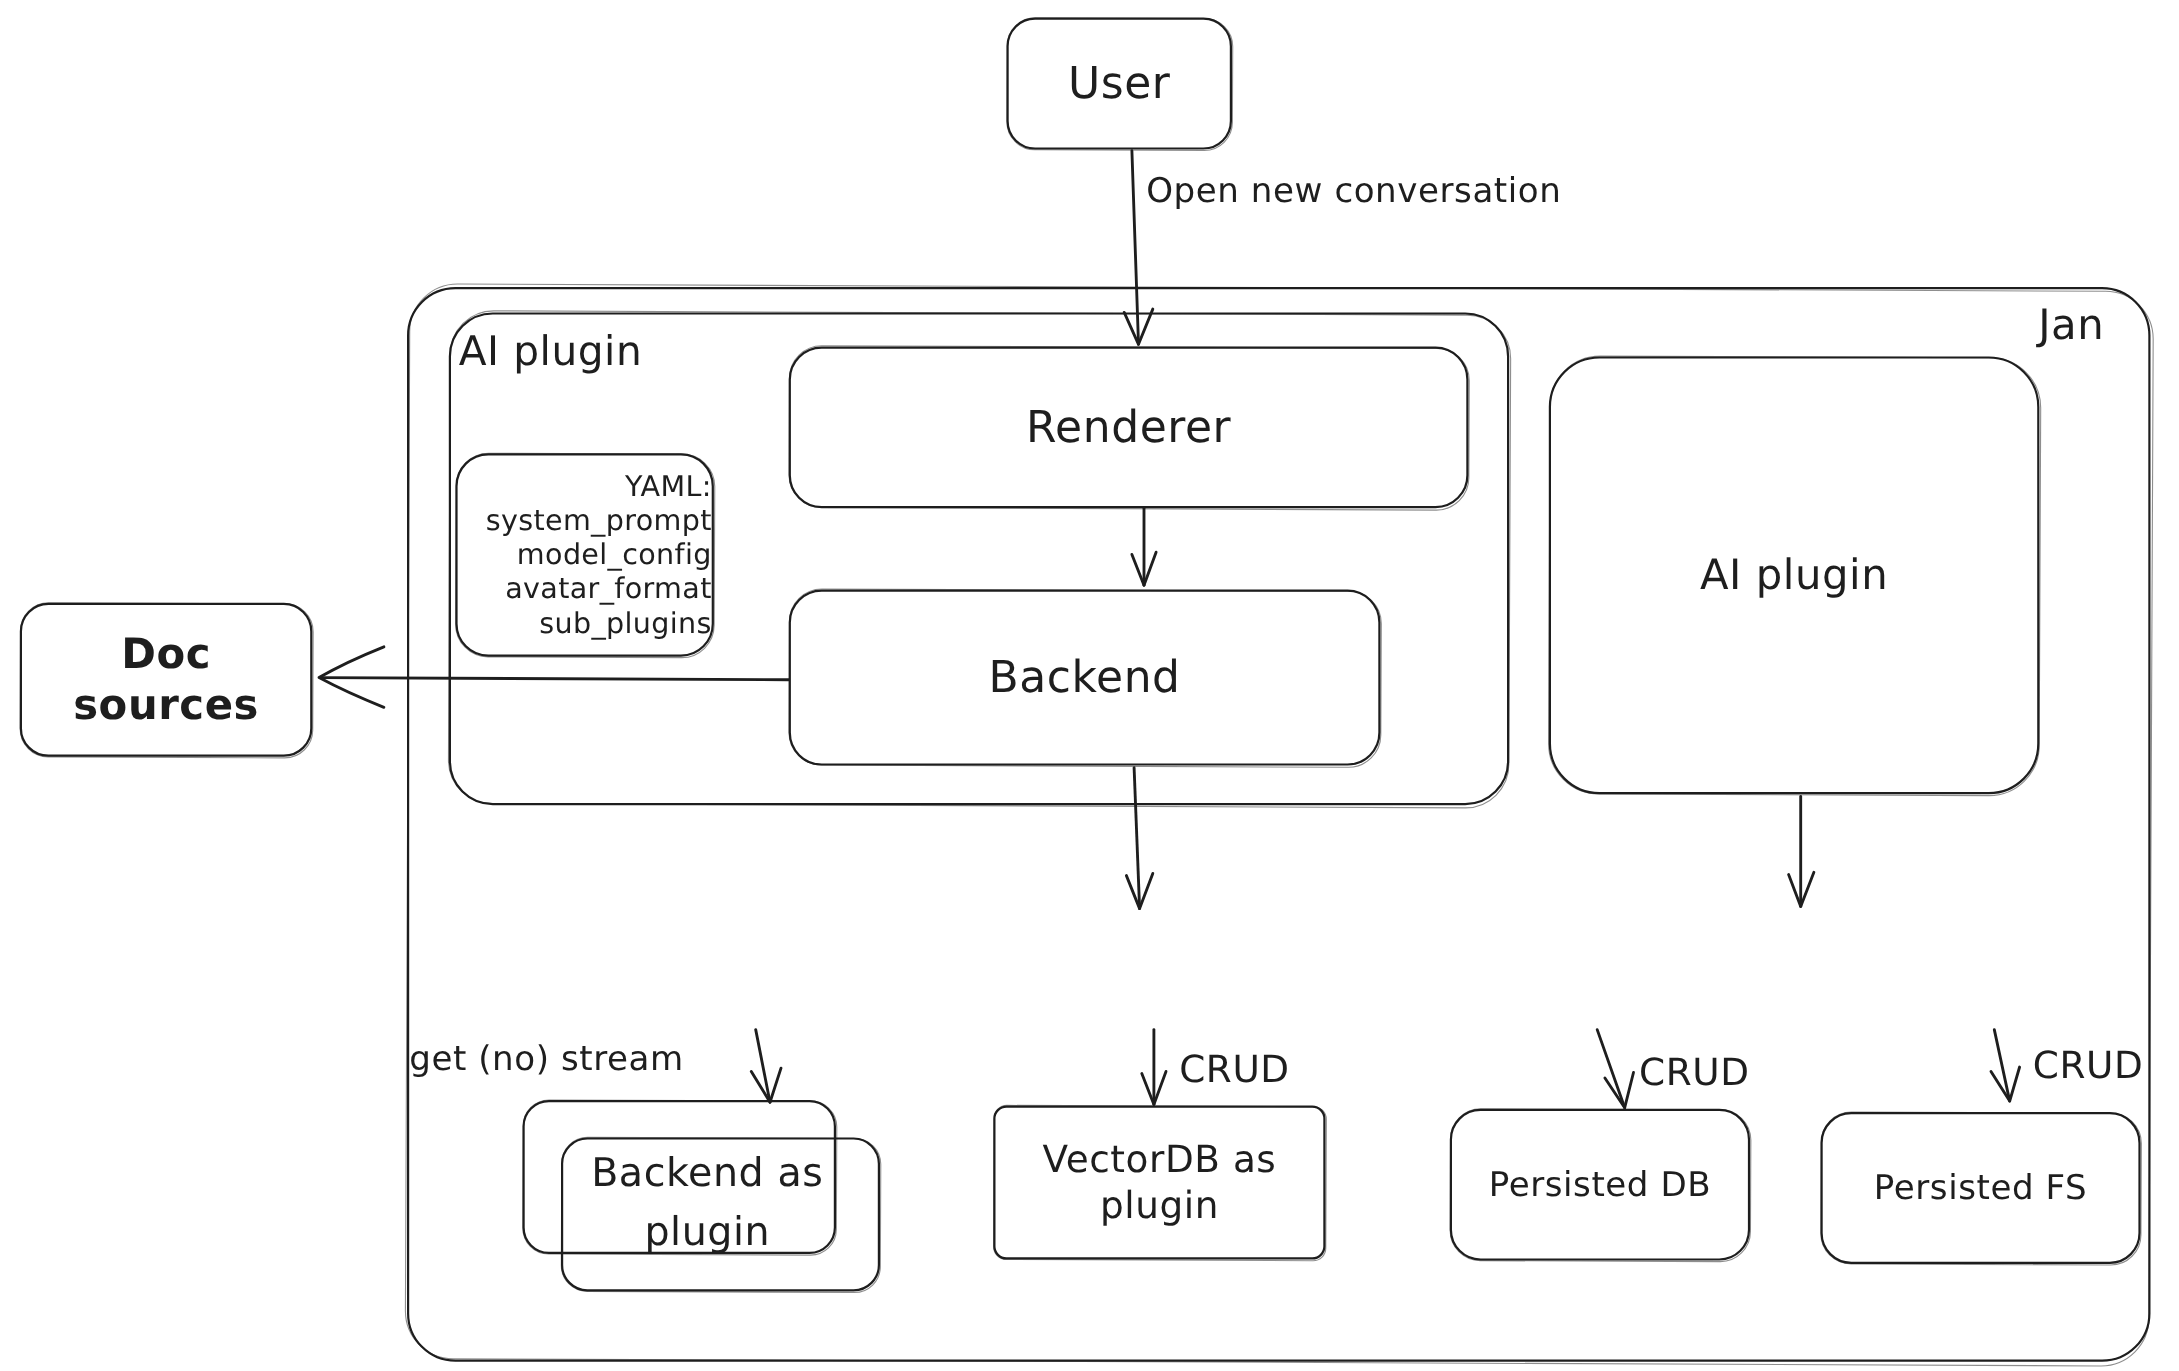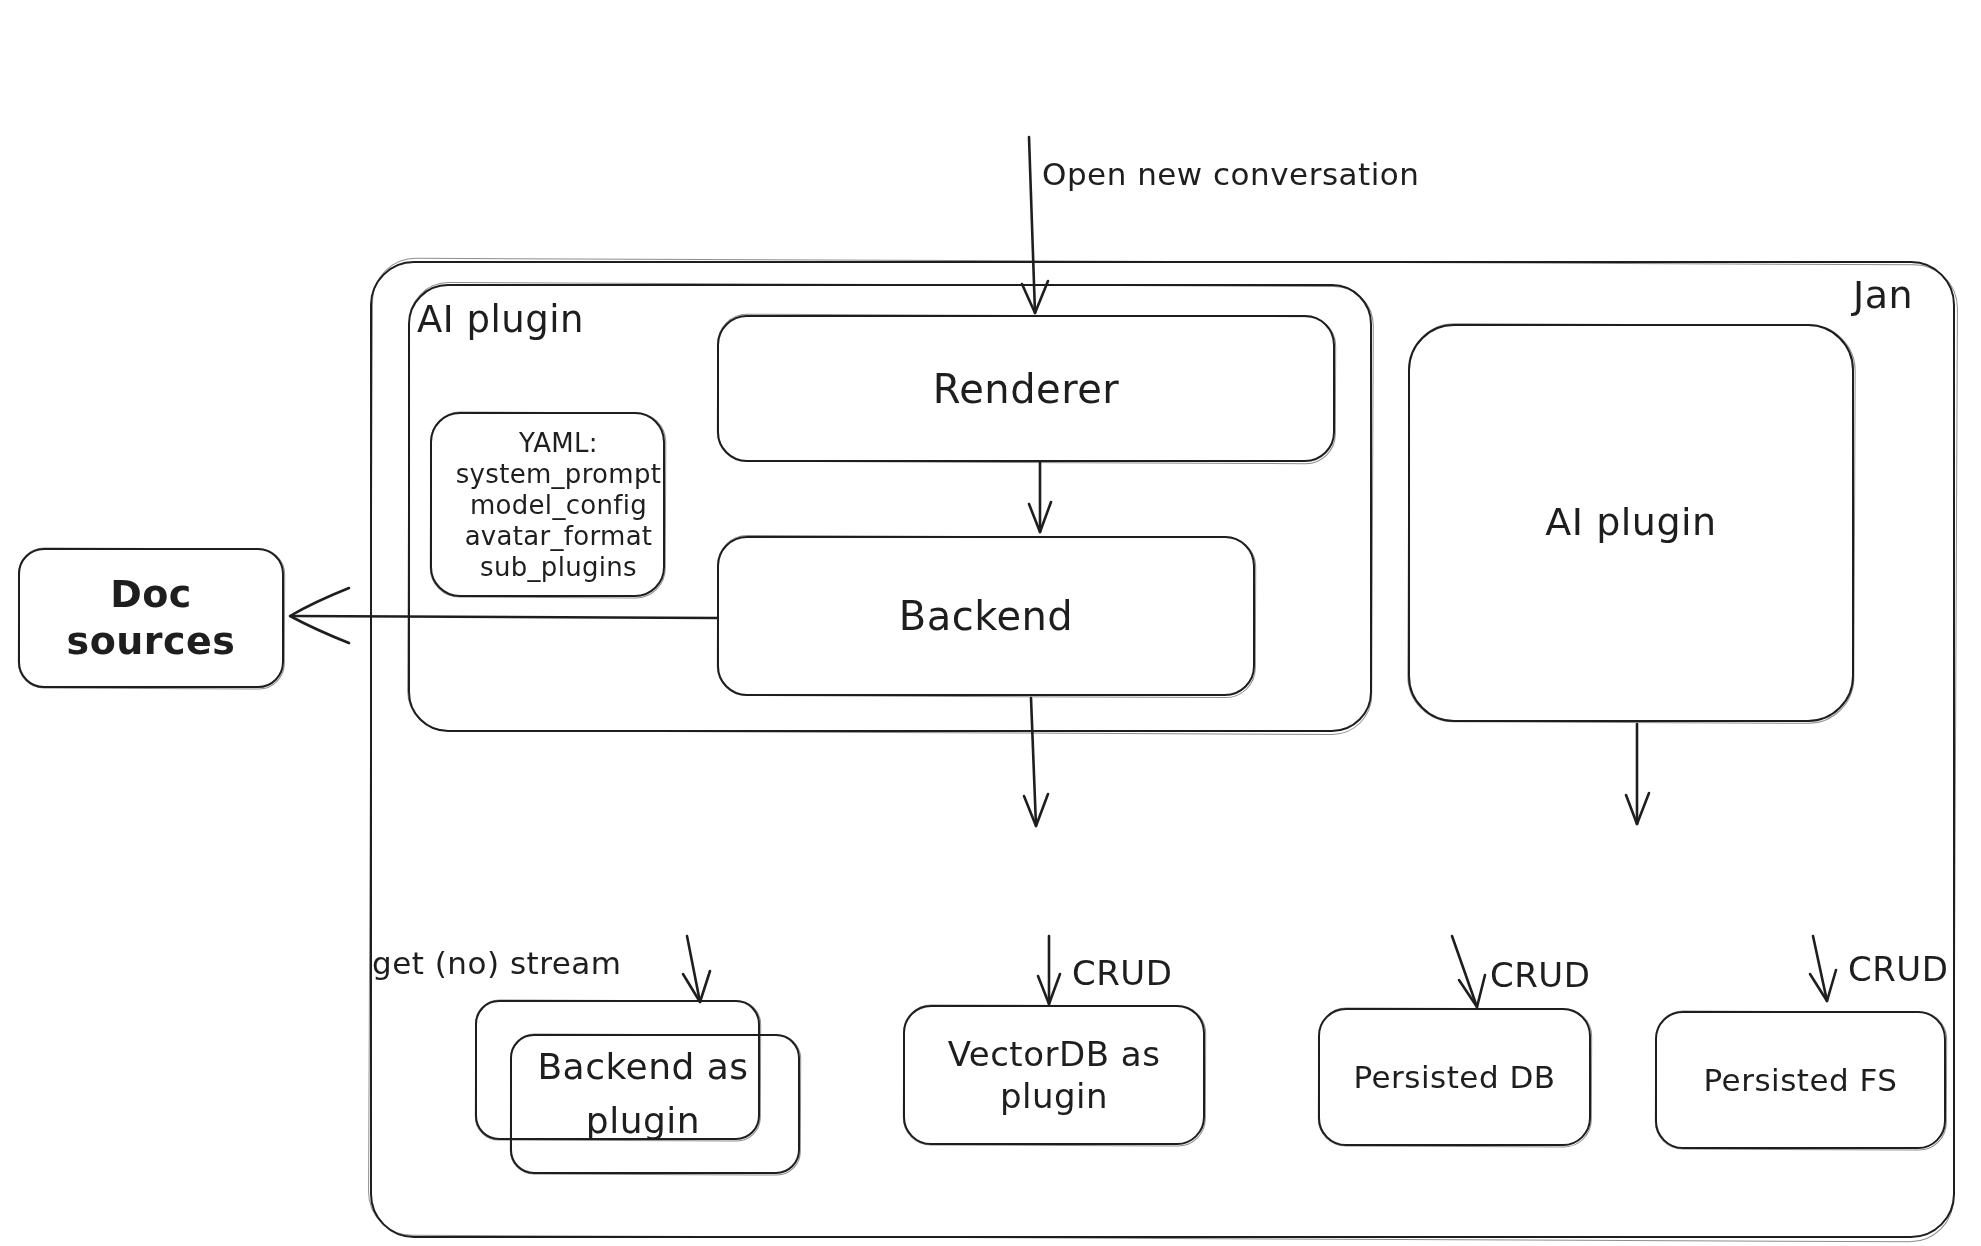--- a/index.html
+++ b/index.html
@@ -13,29 +13,29 @@
                  border-radius:inherit; transform:rotate(.25deg); pointer-events:none; }
   .group { display:block; }
 
   .lbl { letter-spacing:.5px; line-height:1.25; }
 
   
   .n-user     { left:915px;  top:16px;   width:205px;  height:120px; border-radius:26px; }
   .n-jan      { left:370px;  top:261px;  width:1585px; height:977px; border-radius:44px; }
   .n-aigroup  { left:408px;  top:284px;  width:964px;  height:448px; border-radius:40px; }
   .n-renderer { left:717px;  top:315px;  width:618px;  height:147px; border-radius:30px; }
-  .n-yaml     { left:430px;  top:412px;  width:235px;  height:185px; border-radius:30px;
-                display:block; padding:14px 0 0 22px; text-align:center; }
+  .n-yaml     { left:414px;  top:412px;  width:235px;  height:185px; border-radius:30px;
+                display:block; padding:14px 0 0 22px; text-align:right; }
   .n-backend  { left:717px;  top:536px;  width:538px;  height:160px; border-radius:30px; }
   .n-airight  { left:1408px; top:324px;  width:446px;  height:398px; border-radius:46px; }
   .n-docs     { left:18px;   top:548px;  width:266px;  height:140px; border-radius:26px;font-weight:bold; }
   .n-api      { left:537px;  top:816px;  width:1344px; height:118px; border-radius:24px; }
   .n-models-a { left:475px;  top:1000px; width:285px;  height:140px; border-radius:24px; }
   .n-models-b { left:510px;  top:1034px; width:290px;  height:140px; border-radius:24px; }
-  .n-vectordb { left:903px;  top:1005px; width:302px;  height:140px; border-radius:28px; padding:0 28px; }
+  .n-vectordb { left:903px;  top:1005px; width:302px;  height:140px; border-radius:12px; padding:0 28px; }
   .n-pdb      { left:1318px; top:1008px; width:273px;  height:138px; border-radius:28px; }
   .n-pfs      { left:1655px; top:1011px; width:291px;  height:138px; border-radius:28px; }
 
   .fs40 { font-size:40px; } .fs38 { font-size:38px; }
   .fs36 { font-size:31px; } .fs34 { font-size:34px; }
 
   .yaml-line { font-size:26px; line-height:31px; letter-spacing:.3px; }
 
   .jan-label     { position:absolute; right:40px; top:9px;  font-size:38px; }
   .aigroup-label { position:absolute; left:7px;   top:11px; font-size:37px; }
@@ -54,20 +54,23 @@
 <div class="canvas">
 
   <div class="node group n-jan">
     <span class="lbl jan-label">Jan</span>
   </div>
 
   <div class="node group n-aigroup">
     <span class="lbl aigroup-label">AI plugin</span>
   </div>
 
+  <div class="node n-user">
+    <span class="lbl fs40">User</span>
+  </div>
 
   <div class="node n-renderer">
     <span class="lbl fs40">Renderer</span>
   </div>
 
   <div class="node n-yaml">
     <div class="yaml-line">YAML:</div>
     <div class="yaml-line">system_prompt</div>
     <div class="yaml-line">model_config</div>
     <div class="yaml-line">avatar_format</div>

